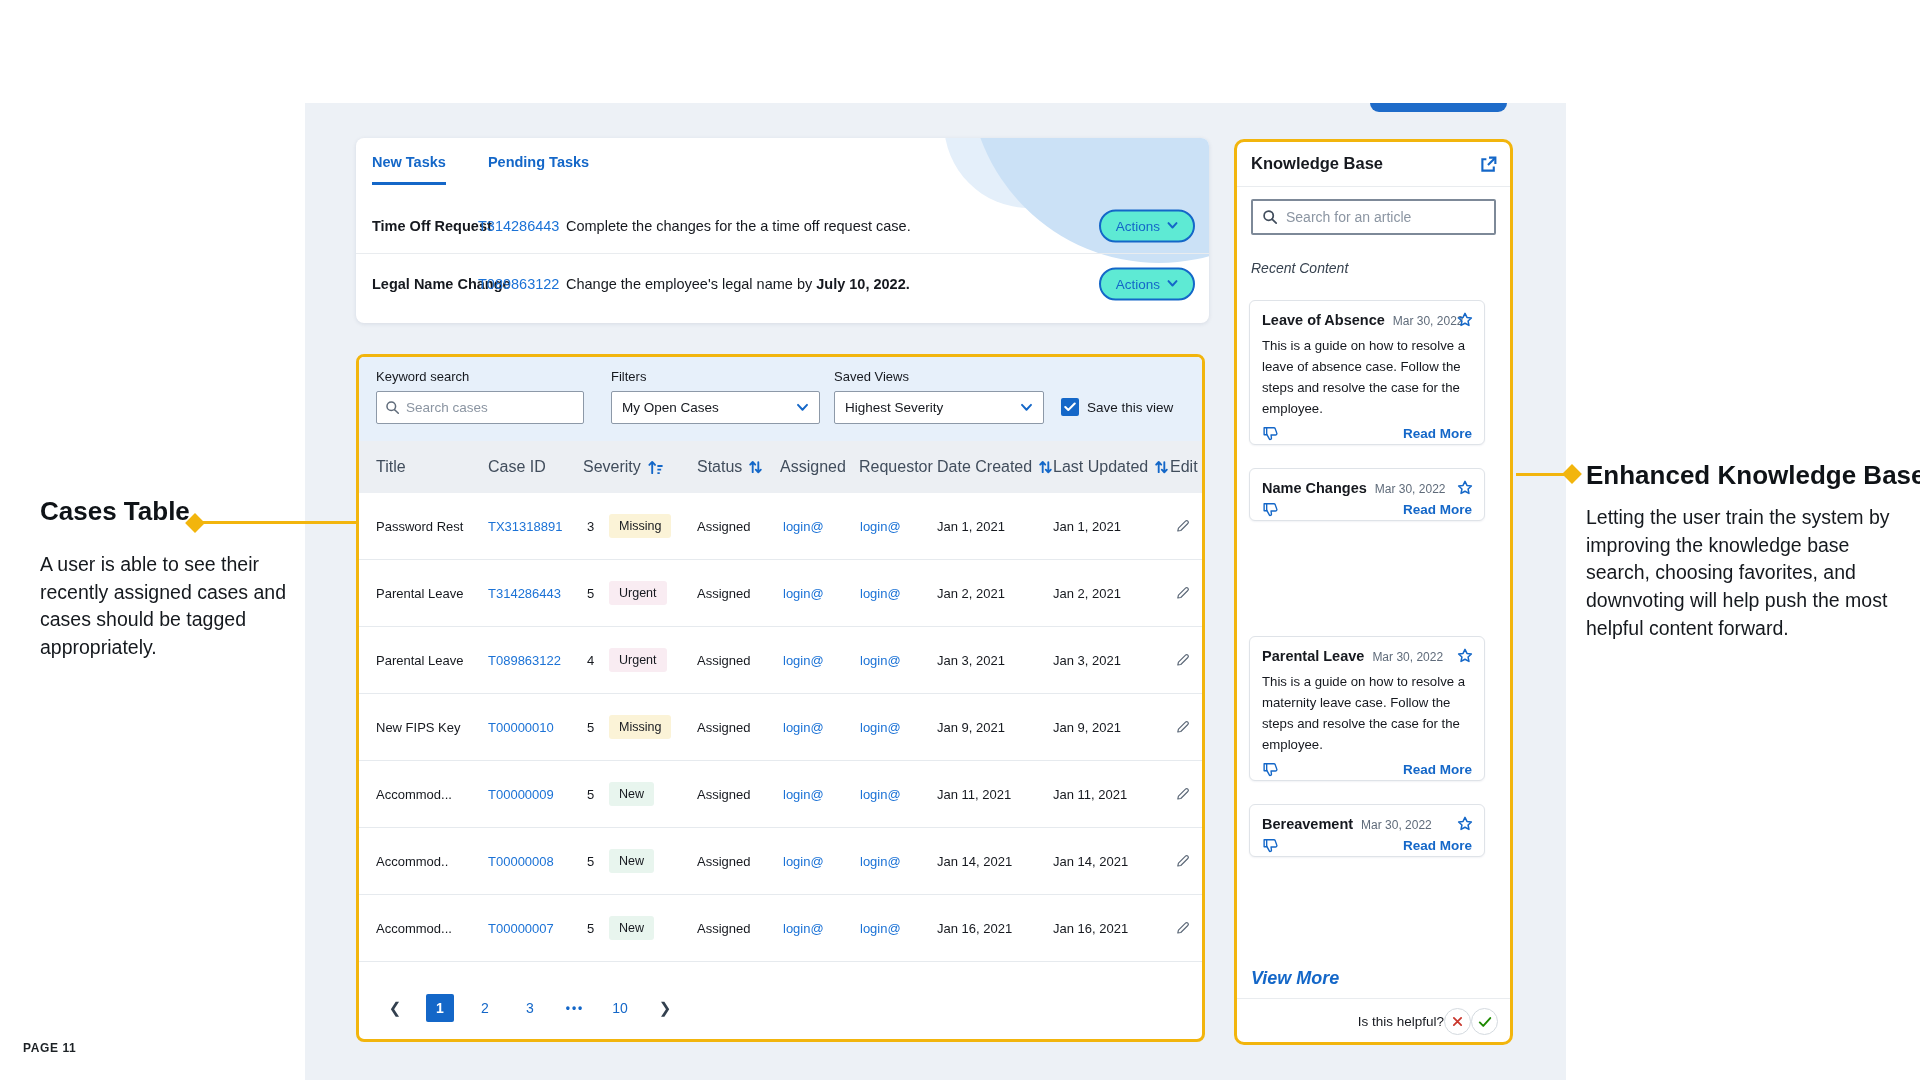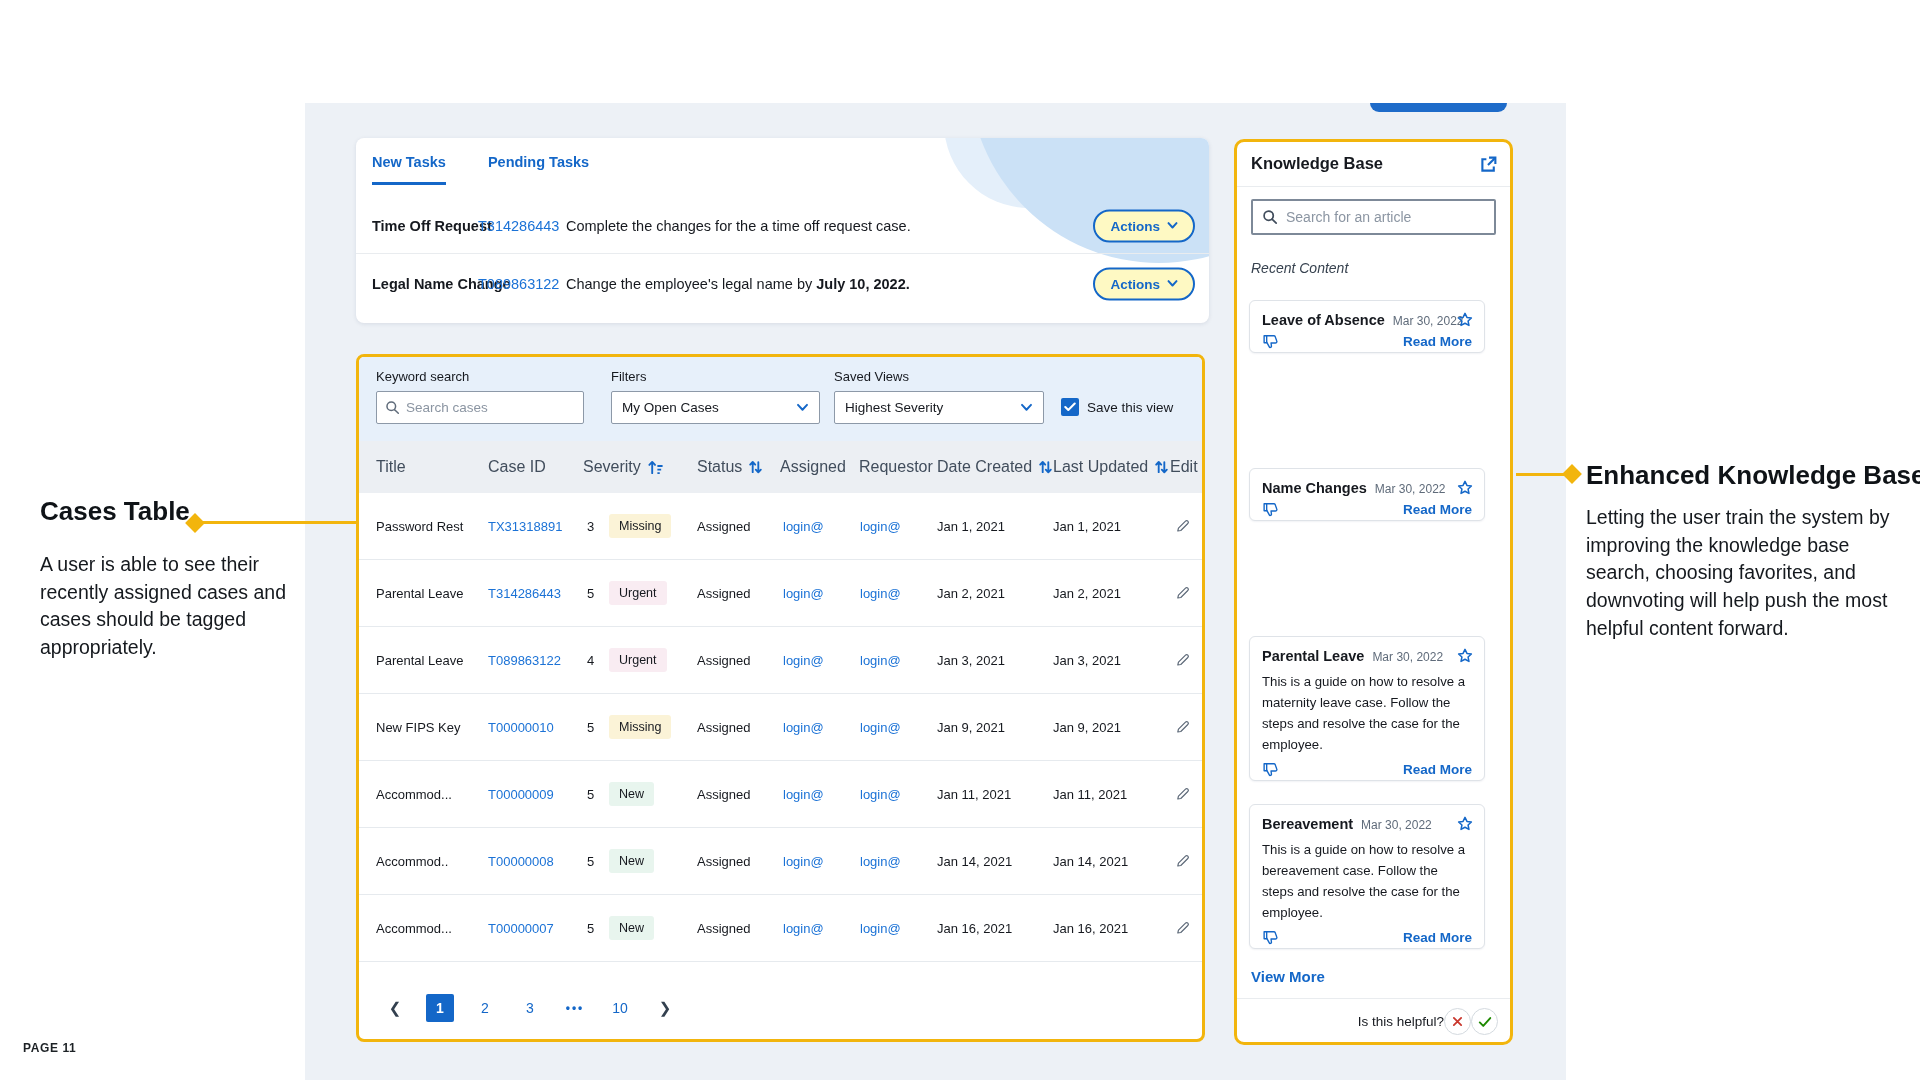--- a/index.html
+++ b/index.html
@@ -25,21 +25,21 @@
   .tab { font-size:14.5px; font-weight:600; color:#1467C8; padding-bottom:12px; cursor:pointer; }
   .tab.active { border-bottom:3px solid #1467C8; }
   .task-divider { position:absolute; left:0; top:115px; width:100%; height:1px; background:#E9ECEF; }
   .task-row { position:absolute; left:0; width:100%; height:55px; }
   .task-row.r1 { top:60px; }
   .task-row.r2 { top:118px;padding-left:8px; }
   .task-title { position:absolute; left:16px; top:50%; transform:translateY(-50%); font-size:14.5px; font-weight:bold; color:#16191f; white-space:nowrap; }
   .task-case { position:absolute; left:122px; top:50%; transform:translateY(-50%); font-size:14.5px; color:#1B72D6; white-space:nowrap; cursor:pointer; }
   .task-desc { position:absolute; left:210px; top:50%; transform:translateY(-50%); font-size:14.5px; color:#16191f; white-space:nowrap; }
   .task-desc b { font-weight:bold; }
-  .actions-btn { position:absolute; right:14px; top:50%; transform:translateY(-50%); height:33px; padding:0 15px; border:2px solid #1467C8; border-radius:17px; background:#fef9c3; color:#1467C8; font-size:13.5px; font-weight:bold; display:flex; align-items:center; gap:7px; cursor:pointer; z-index:2; }
+  .actions-btn { position:absolute; right:14px; top:50%; transform:translateY(-50%); height:33px; padding:0 15px; border:2px solid #1467C8; border-radius:17px; background:#5eead4; color:#1467C8; font-size:13.5px; font-weight:normal; display:flex; align-items:center; gap:7px; cursor:pointer; z-index:2; }
 
   
   .cases-box { position:absolute; left:356px; top:354px; width:849px; height:688px; border:3px solid #F2B50D; border-radius:8px; background:#fff; overflow:hidden; }
   .filter-bar { position:absolute; left:0; top:0; width:843px; height:84px; background:#E7F0FA; }
   .filter-label { position:absolute; top:12px; font-size:13px; color:#16191f; }
   .search-field { position:absolute; left:17px; top:34px; width:208px; height:33px; background:#fff; border:1px solid #8D99A8; border-radius:2px; display:flex; align-items:center; padding:0 8px; gap:6px; }
   .search-field input { border:none; outline:none; flex:1; font-size:13.5px; color:#16191f; font-family:inherit; background:transparent; }
   .search-field input::placeholder { color:#8B95A2; }
   .select { position:absolute; top:34px; height:33px; background:#fff; border:1px solid #8D99A8; border-radius:2px; display:flex; align-items:center; justify-content:space-between; padding:0 10px; font-size:13.5px; color:#16191f; cursor:pointer; }
   .checkbox { position:absolute; left:702px; top:41px; width:18px; height:18px; background:#1467C8; border-radius:2px; display:flex; align-items:center; justify-content:center; cursor:pointer; }
@@ -73,21 +73,21 @@
   .kb-section { position:absolute; left:14px; top:118px; font-style:italic; font-size:14px; color:#37424F; }
   .kb-card { position:absolute; left:12px; width:236px; background:#fff; border:1px solid #DFE3E8; border-radius:6px; box-shadow:0 1px 2px rgba(20,40,80,.06); padding:11px 12px 2px 12px; }
   .kb-card-head { display:flex; align-items:baseline; gap:8px; padding-right:24px; }
   .kb-card-title { font-size:14.5px; font-weight:bold; color:#16191f; white-space:nowrap; }
   .kb-card-date { font-size:12px; color:#5F6B7A; white-space:nowrap; }
   .kb-star { position:absolute; right:10px; top:10px; cursor:pointer; }
   .kb-card-body { margin-top:7px; font-size:13.2px; line-height:1.6; color:#16191f; }
   .kb-card-foot { display:flex; justify-content:space-between; align-items:center; margin-top:5px; }
   .kb-thumb { cursor:pointer; display:flex; }
   .kb-readmore { font-size:13.5px; font-weight:600; color:#1467C8; cursor:pointer; }
-  .kb-viewmore { position:absolute; left:14px; top:826px; font-size:15px; font-weight:600; color:#1467C8; cursor:pointer; }
+  .kb-viewmore { position:absolute; left:14px; top:826px; font-size:18px; font-weight:600; color:#1467C8; cursor:pointer;font-style:italic; }
   .kb-footer-divider { position:absolute; left:0; top:856px; width:100%; height:1px; background:#E9ECEF; }
   .kb-helpful { position:absolute; right:12px; top:866px; display:flex; align-items:center; }
   .kb-helpful-text { font-size:13.5px; color:#16191f; }
   .circle-btn { width:27px; height:27px; border-radius:50%; border:1px solid #D4DADF; background:#fff; display:flex; align-items:center; justify-content:center; cursor:pointer; }
 
   
   .annotation-heading { position:absolute; font-size:26px; font-weight:bold; color:#0F1317; white-space:nowrap; }
   .annotation-body { position:absolute; font-size:19.5px; line-height:1.42; color:#15191E; }
   .diamond { position:absolute; width:14px; height:14px; background:#F2B50D; transform:rotate(45deg); }
   .connector { position:absolute; height:3px; background:#F2B50D; }
@@ -382,20 +382,21 @@
     <div class="kb-card" style="top:158px">
       <div class="kb-card-head">
         <span class="kb-card-title">Leave of Absence</span>
         <span class="kb-card-date">Mar 30, 2022</span>
       </div>
       <span class="kb-star">
           <svg width="18" height="18" viewBox="0 0 24 24">
             <path d="M12 3.2 L14.6 8.6 L20.5 9.3 L16.1 13.4 L17.3 19.2 L12 16.3 L6.7 19.2 L7.9 13.4 L3.5 9.3 L9.4 8.6 Z" fill="none" stroke="#1467C8" stroke-width="2" stroke-linejoin="round"></path>
           </svg>
         </span>
+      <div class="kb-card-body">This is a guide on how to resolve a leave of absence case. Follow the steps and resolve the case for the employee.</div>
       <div class="kb-card-foot">
         <span class="kb-thumb">
             <svg width="17" height="17" viewBox="0 0 16 16">
               <path d="M2 2.6 h2.4 v6.6 H2 Z" fill="none" stroke="#1467C8" stroke-width="1.3" stroke-linejoin="round"></path>
               <path d="M4.4 8.6 L7 13.3 c.3.6 1.9.3 1.9-.9 L8.5 9.4 h4.1 c1 0 1.7-1 1.3-1.9 L12.4 3.4 c-.2-.5-.7-.8-1.3-.8 H4.4" fill="none" stroke="#1467C8" stroke-width="1.3" stroke-linejoin="round"></path>
             </svg>
           </span>
         <span class="kb-readmore">Read More</span>
       </div>
     </div>
@@ -446,21 +447,20 @@
     <div class="kb-card" style="top:662px">
       <div class="kb-card-head">
         <span class="kb-card-title">Bereavement</span>
         <span class="kb-card-date">Mar 30, 2022</span>
       </div>
       <span class="kb-star">
           <svg width="18" height="18" viewBox="0 0 24 24">
             <path d="M12 3.2 L14.6 8.6 L20.5 9.3 L16.1 13.4 L17.3 19.2 L12 16.3 L6.7 19.2 L7.9 13.4 L3.5 9.3 L9.4 8.6 Z" fill="none" stroke="#1467C8" stroke-width="2" stroke-linejoin="round"></path>
           </svg>
         </span>
-      <div class="kb-card-body">This is a guide on how to resolve a bereavement case. Follow the steps and resolve the case for the employee.</div>
       <div class="kb-card-foot">
         <span class="kb-thumb">
             <svg width="17" height="17" viewBox="0 0 16 16">
               <path d="M2 2.6 h2.4 v6.6 H2 Z" fill="none" stroke="#1467C8" stroke-width="1.3" stroke-linejoin="round"></path>
               <path d="M4.4 8.6 L7 13.3 c.3.6 1.9.3 1.9-.9 L8.5 9.4 h4.1 c1 0 1.7-1 1.3-1.9 L12.4 3.4 c-.2-.5-.7-.8-1.3-.8 H4.4" fill="none" stroke="#1467C8" stroke-width="1.3" stroke-linejoin="round"></path>
             </svg>
           </span>
         <span class="kb-readmore">Read More</span>
       </div>
     </div>

